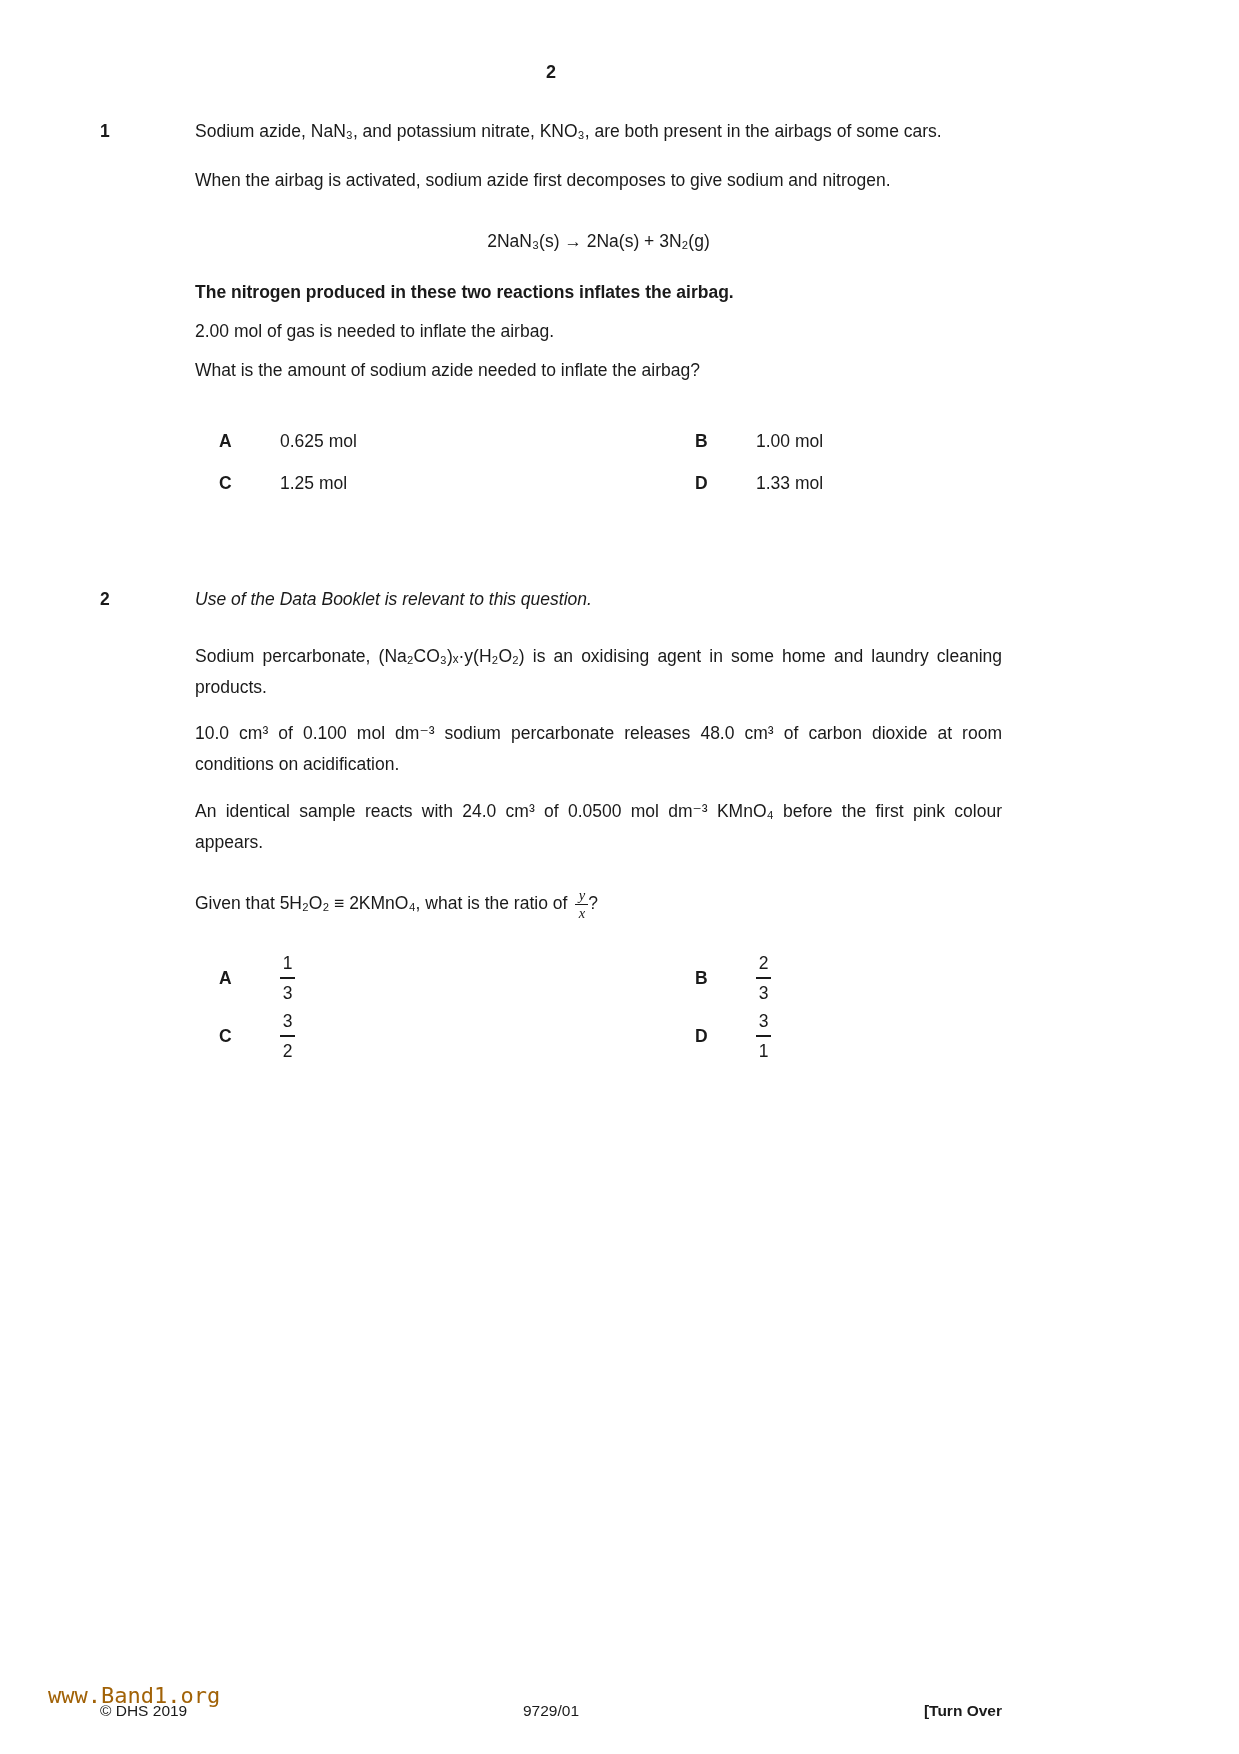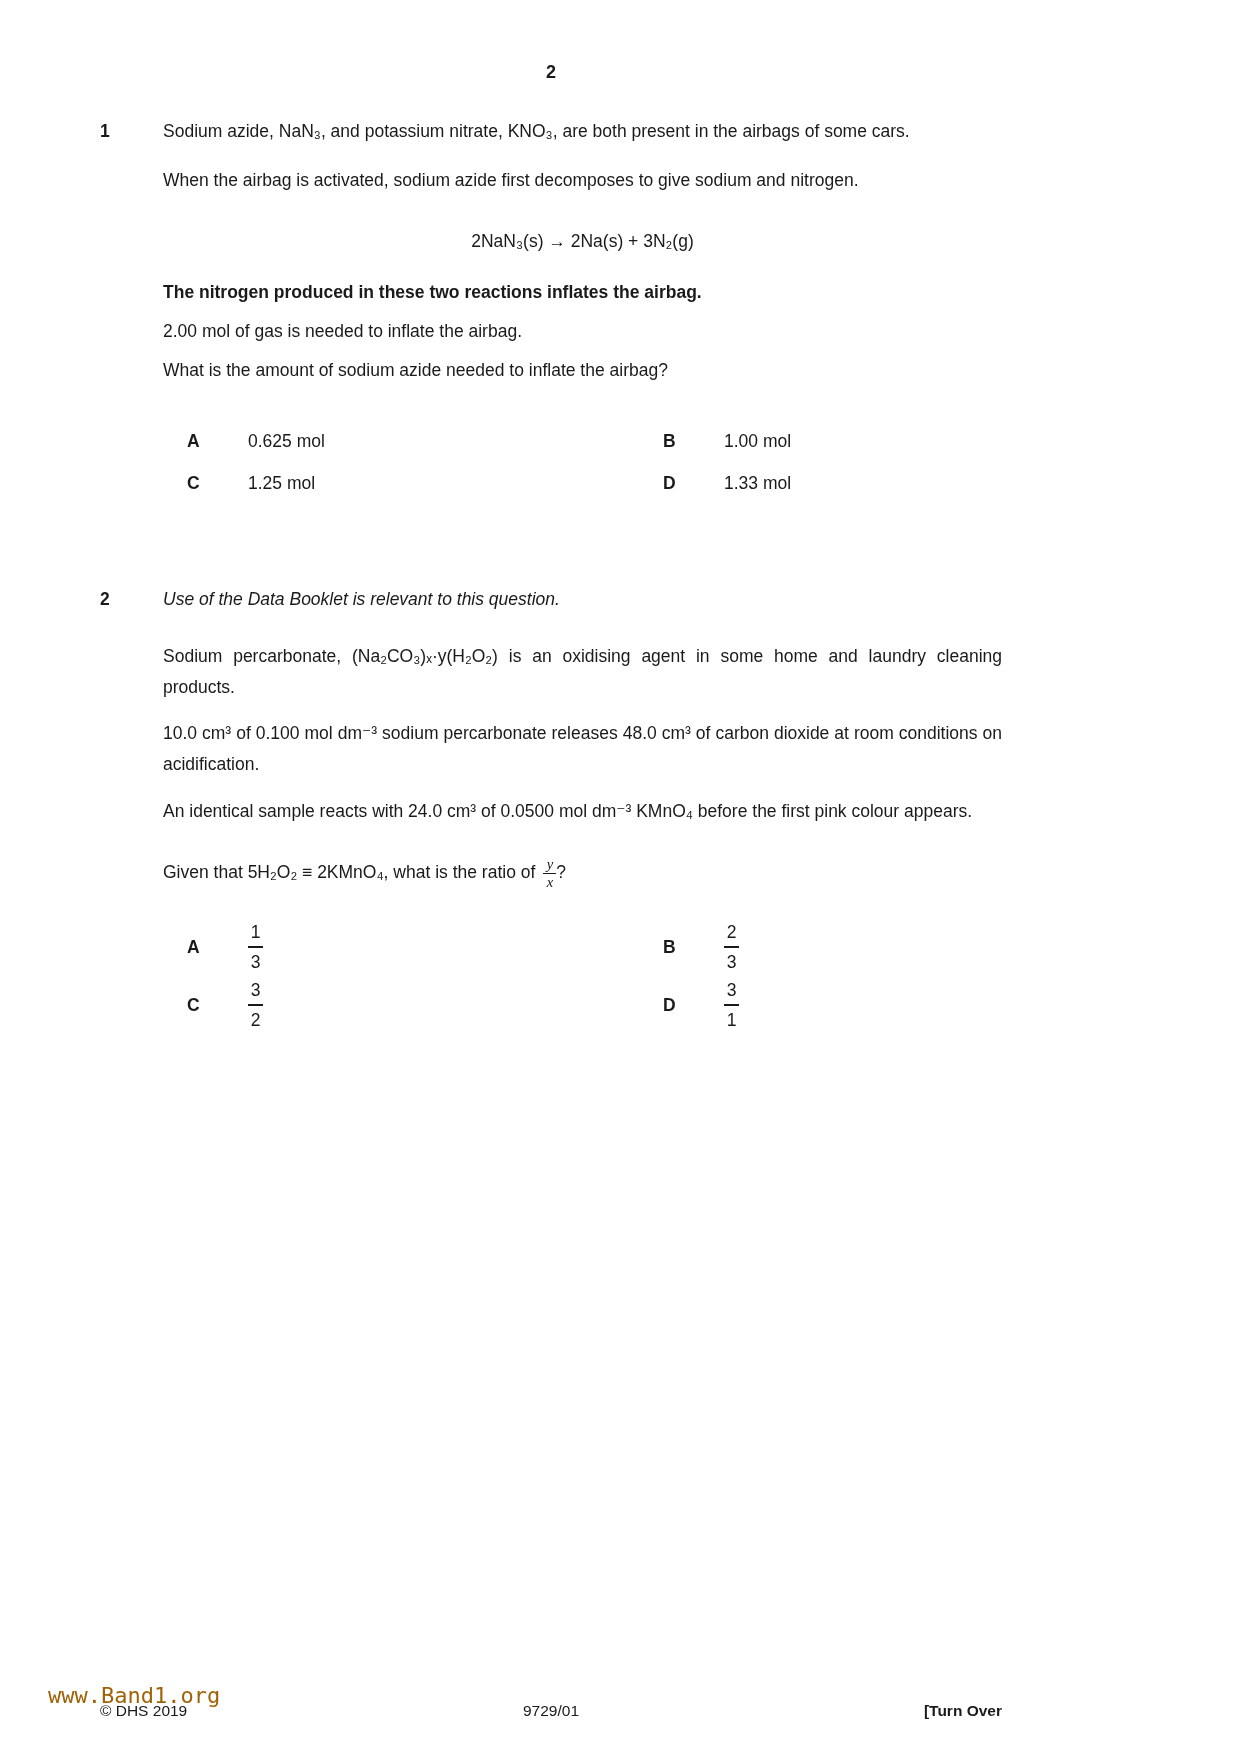--- a/index.html
+++ b/index.html
@@ -7,21 +7,21 @@
   .page {
     width:1239px; height:1754px; background:#ffffff; position:relative;
     font-family:"Liberation Sans","DejaVu Sans",sans-serif;
     color:#1a1a1a; font-size:17.5px; line-height:31px;
     padding:60px 237px 0 100px; overflow:hidden;
   }
   .page-number { text-align:center; font-weight:bold; font-size:18px; line-height:24px; }
 
   .question { display:flex; }
   .q-num { width:63px; flex-shrink:0; font-weight:bold; }
-  .q-body { flex:1; min-width:0; }
+  .q-body { flex:1; min-width:0;margin-left:32px; }
 
   .para.justify { text-align:justify; }
   .equation { text-align:center; }
 
   .q1 { margin-top:32px; }
   .q1 .p2  { margin-top:18px; }
   .q1 .eq1 { margin-top:30px; }
   .q1 .p3  { margin-top:30px; }
   .q1 .eq2 { margin-top:22px; }
   .q1 .p4  { margin-top:20px;font-weight:bold; }

